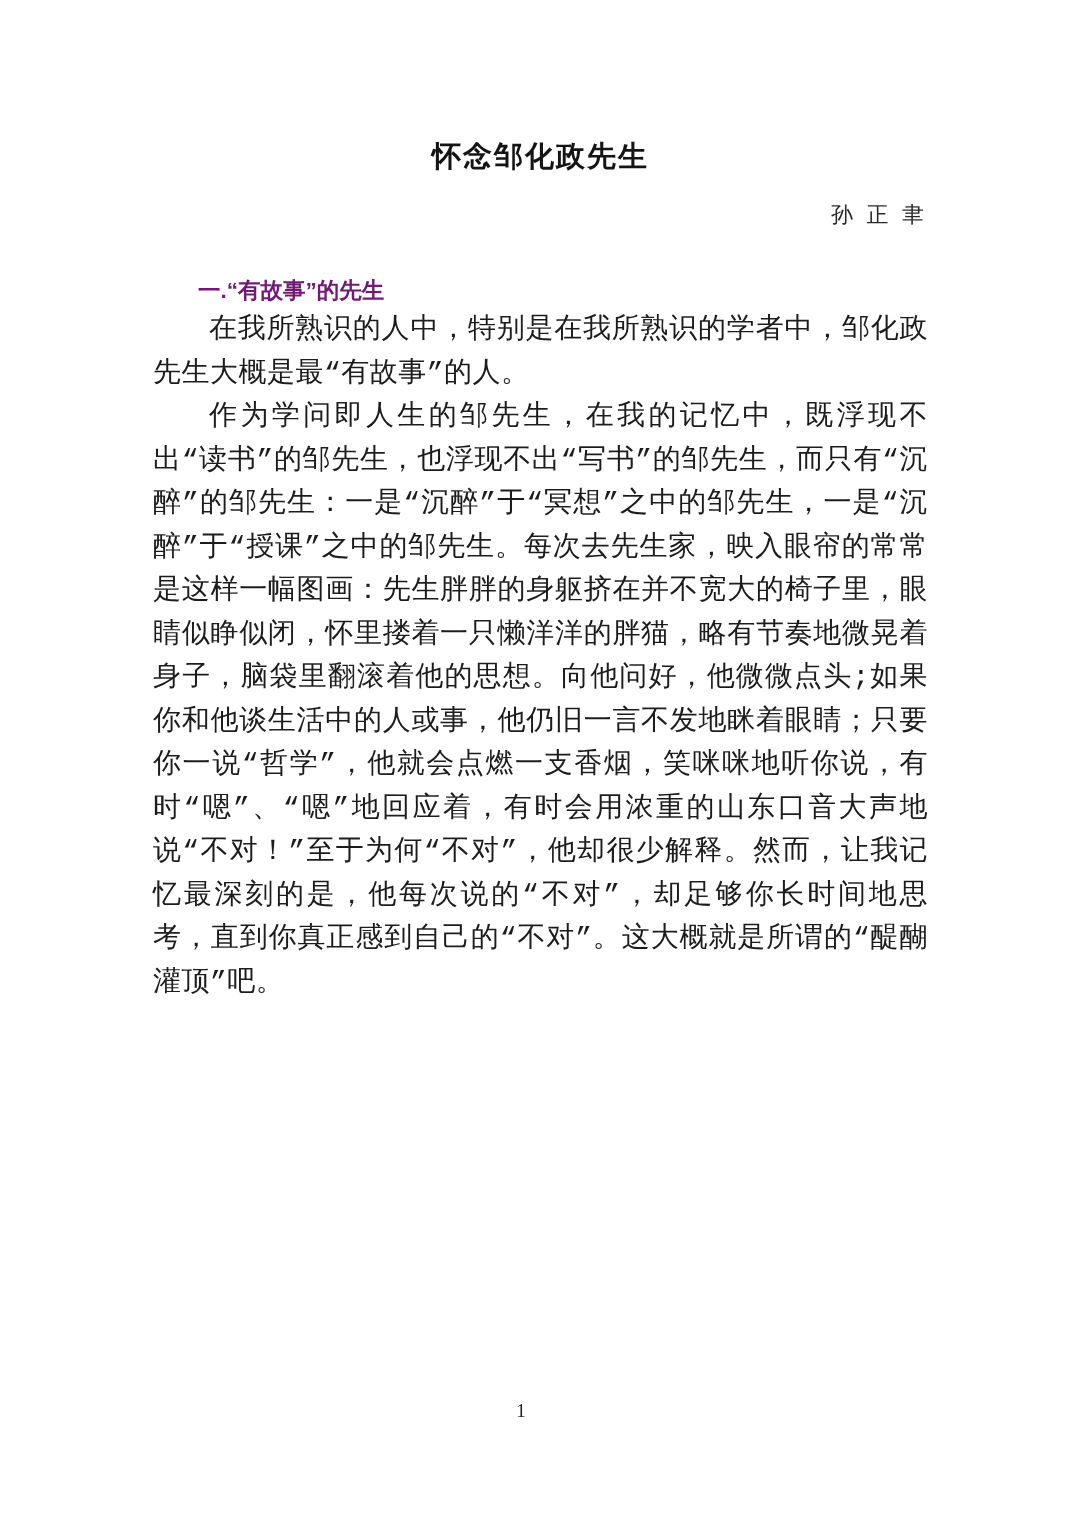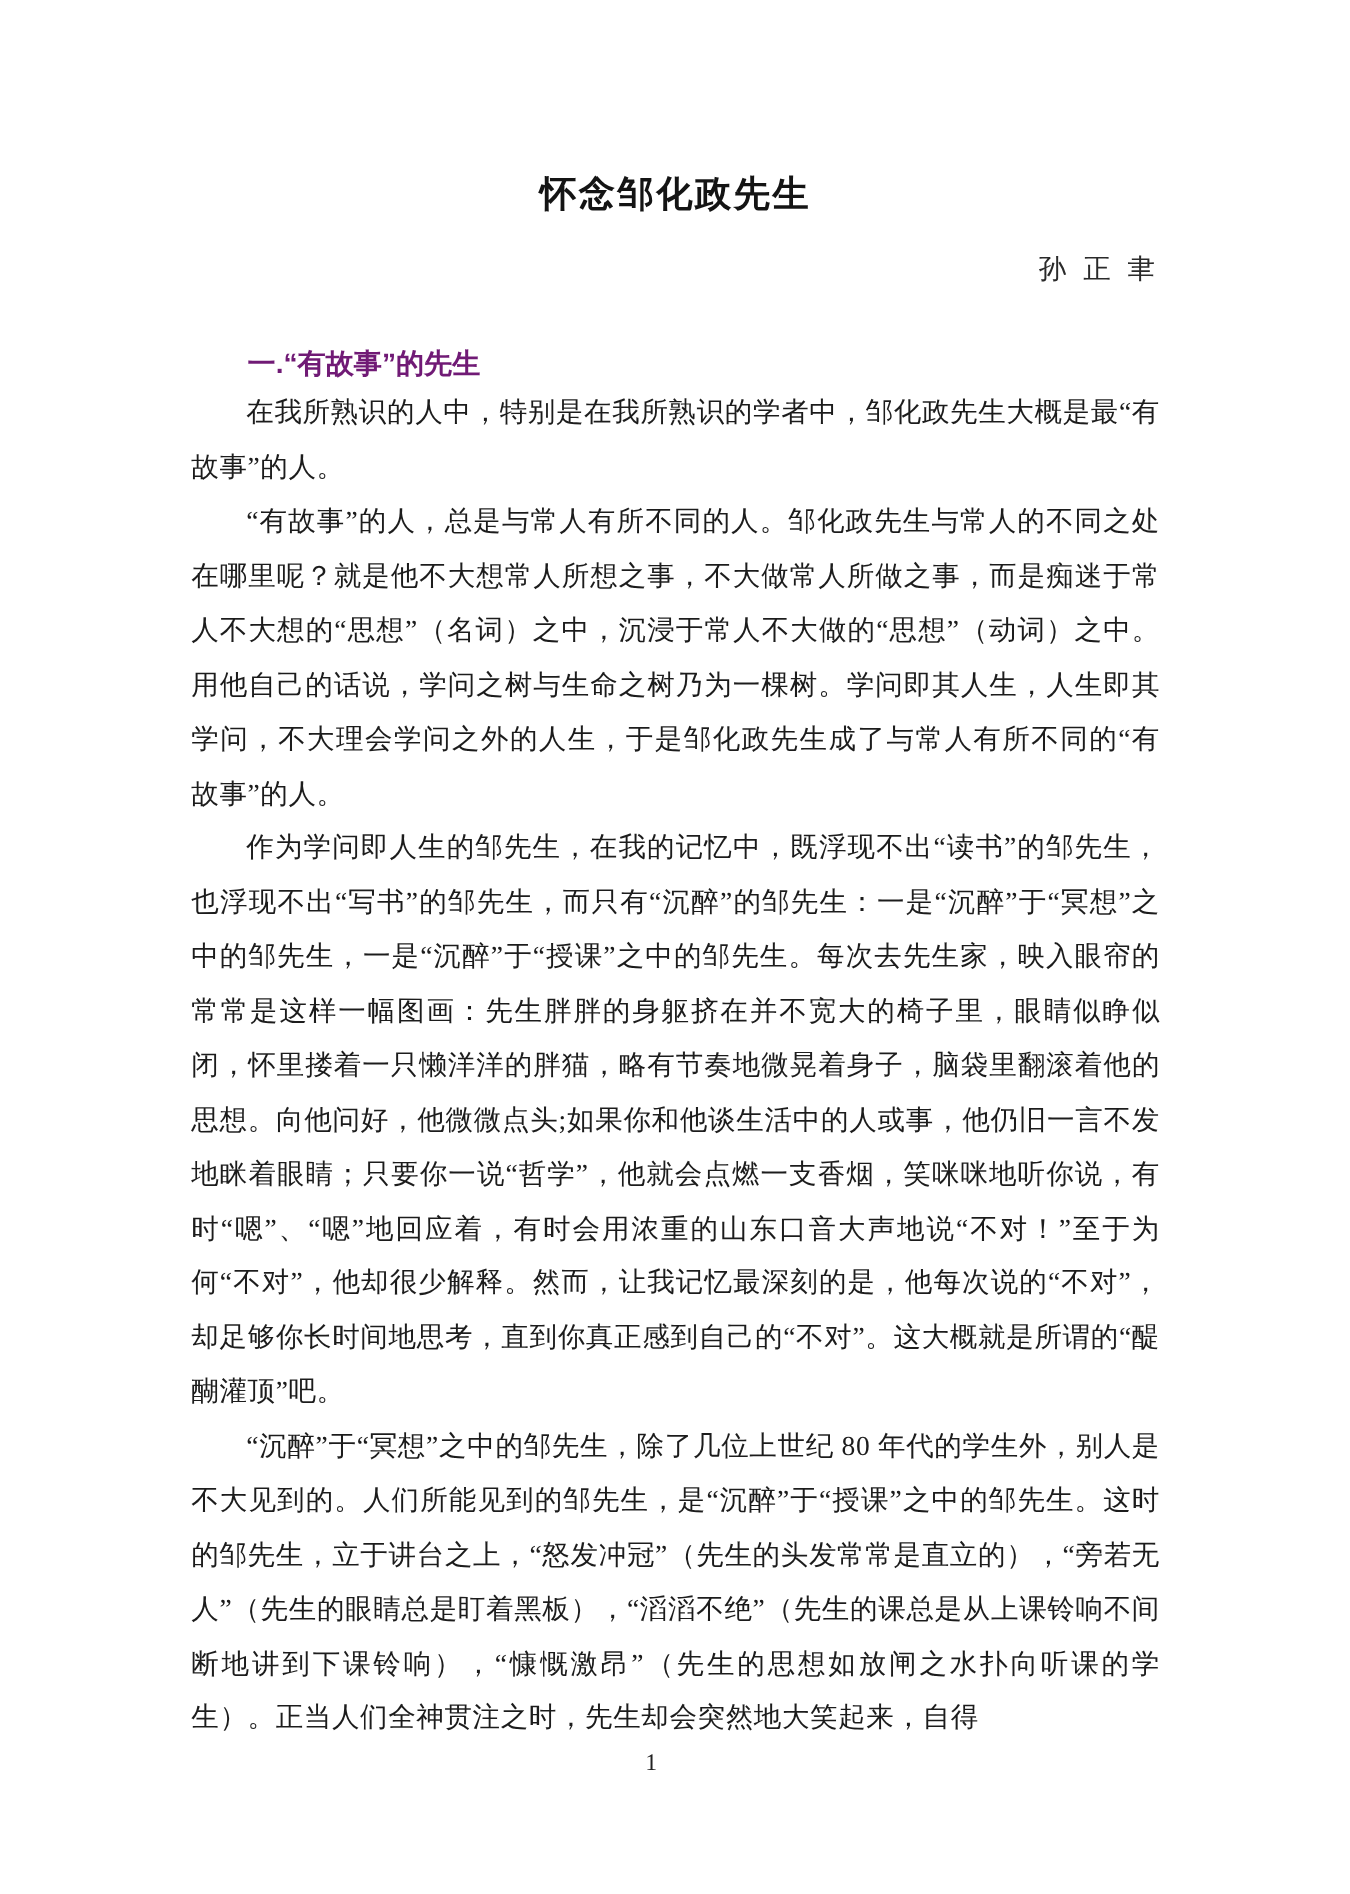--- a/index.html
+++ b/index.html
@@ -44,22 +44,22 @@
     font-size: 22.5px;
     line-height: 30px;
     text-indent: 2em;
     color: #701a75;
   }
   .body-block {
     margin-top: 2px;
   }
   .body-block p {
     margin: 0;
-    font-family: Liberation Serif, serif;
-    font-size: 22px;
+    font-family: Liberation Mono, monospace;
+    font-size: 28px;
     line-height: 43.5px;
     letter-spacing: 0.5px;
     text-align: justify;
     text-justify: inter-ideograph;
     text-indent: 2em;
     color: #1c1c1c;
   }
   .page-number {
     position: absolute;
     left: 0;
@@ -78,20 +78,18 @@
 <div class="page">
 
   <h1 class="doc-title">怀念邹化政先生</h1>
 
   <div class="doc-author">孙 正 聿</div>
 
   <h2 class="section-heading">一.“有故事”的先生</h2>
 
   <div class="body-block">
     <p>在我所熟识的人中，特别是在我所熟识的学者中，邹化政先生大概是最“有故事”的人。</p>
-    <p>“有故事”的人，总是与常人有所不同的人。邹化政先生与常人的不同之处在哪里呢？就是他不大想常人所想之事，不大做常人所做之事，而是痴迷于常人不大想的“思想”（名词）之中，沉浸于常人不大做的“思想”（动词）之中。用他自己的话说，学问之树与生命之树乃为一棵树。学问即其人生，人生即其学问，不大理会学问之外的人生，于是邹化政先生成了与常人有所不同的“有故事”的人。</p>
     <p>作为学问即人生的邹先生，在我的记忆中，既浮现不出“读书”的邹先生，也浮现不出“写书”的邹先生，而只有“沉醉”的邹先生：一是“沉醉”于“冥想”之中的邹先生，一是“沉醉”于“授课”之中的邹先生。每次去先生家，映入眼帘的常常是这样一幅图画：先生胖胖的身躯挤在并不宽大的椅子里，眼睛似睁似闭，怀里搂着一只懒洋洋的胖猫，略有节奏地微晃着身子，脑袋里翻滚着他的思想。向他问好，他微微点头;如果你和他谈生活中的人或事，他仍旧一言不发地眯着眼睛；只要你一说“哲学”，他就会点燃一支香烟，笑咪咪地听你说，有时“嗯”、“嗯”地回应着，有时会用浓重的山东口音大声地说“不对！”至于为何“不对”，他却很少解释。然而，让我记忆最深刻的是，他每次说的“不对”，却足够你长时间地思考，直到你真正感到自己的“不对”。这大概就是所谓的“醍醐灌顶”吧。</p>
-    <p>“沉醉”于“冥想”之中的邹先生，除了几位上世纪 80 年代的学生外，别人是不大见到的。人们所能见到的邹先生，是“沉醉”于“授课”之中的邹先生。这时的邹先生，立于讲台之上，“怒发冲冠”（先生的头发常常是直立的），“旁若无人”（先生的眼睛总是盯着黑板），“滔滔不绝”（先生的课总是从上课铃响不间断地讲到下课铃响），“慷慨激昂”（先生的思想如放闸之水扑向听课的学生）。正当人们全神贯注之时，先生却会突然地大笑起来，自得</p>
   </div>
 
   <div class="page-number">1</div>
 
 </div>
 
 </body></html>

